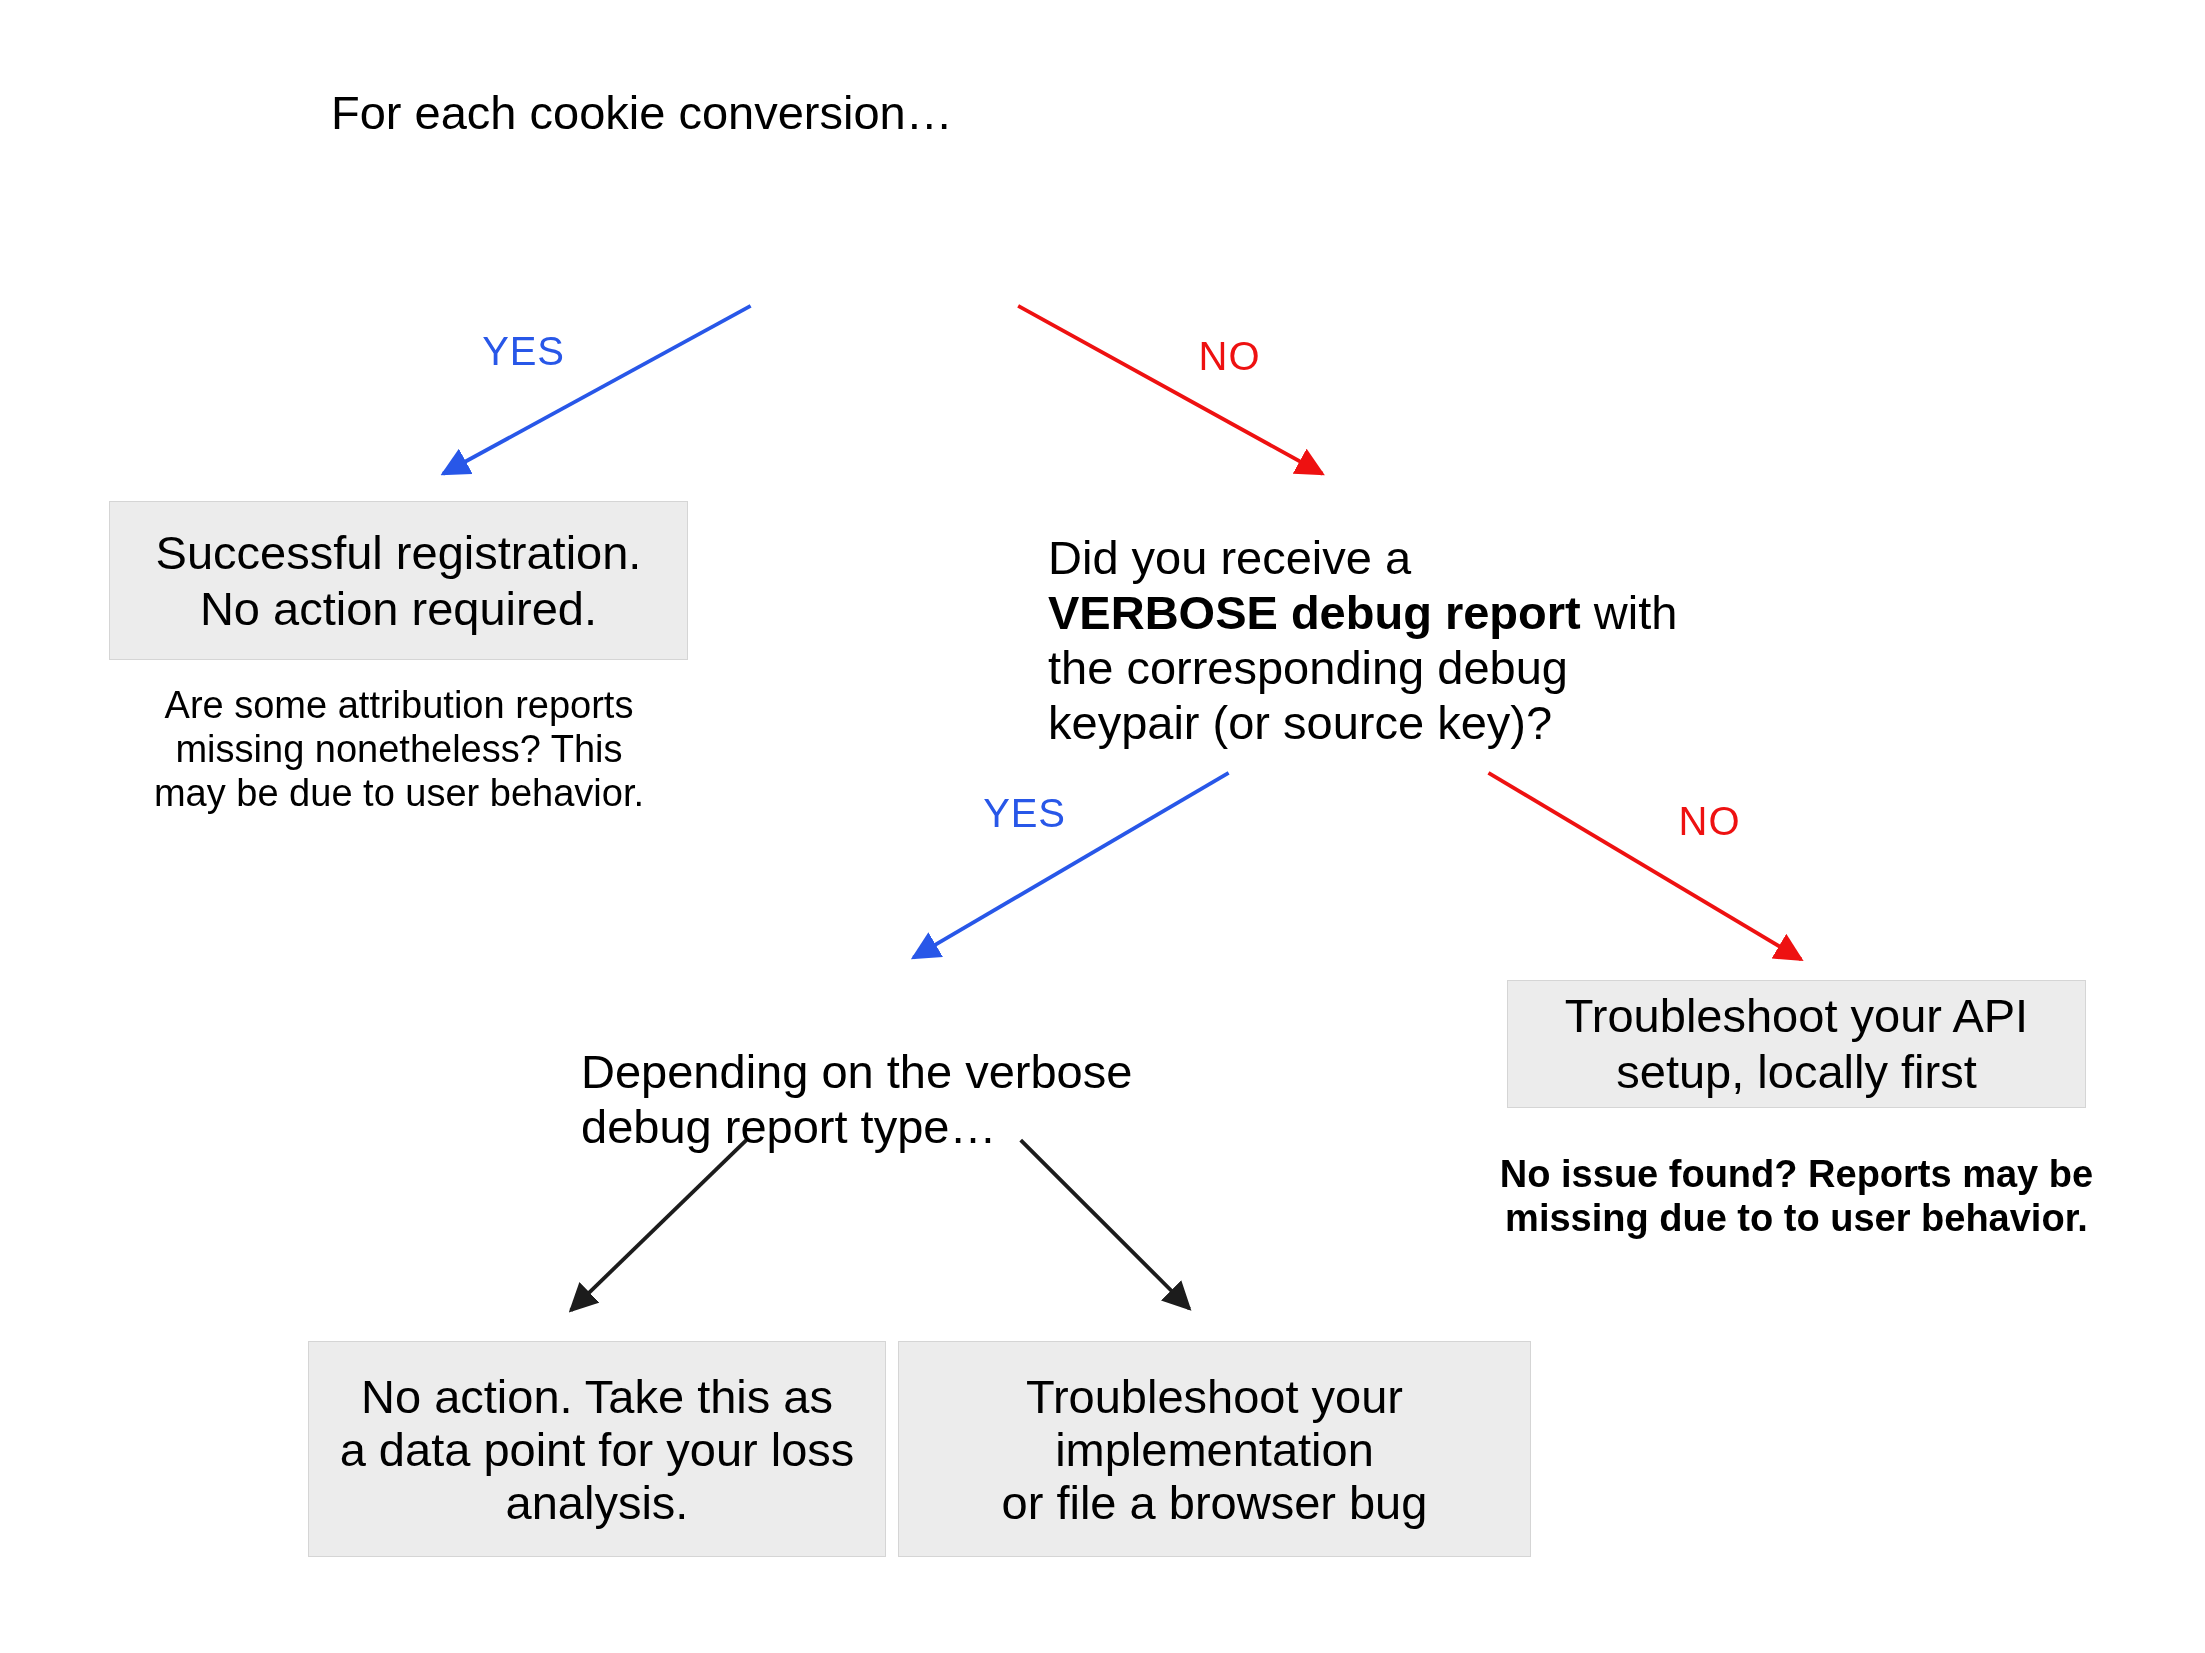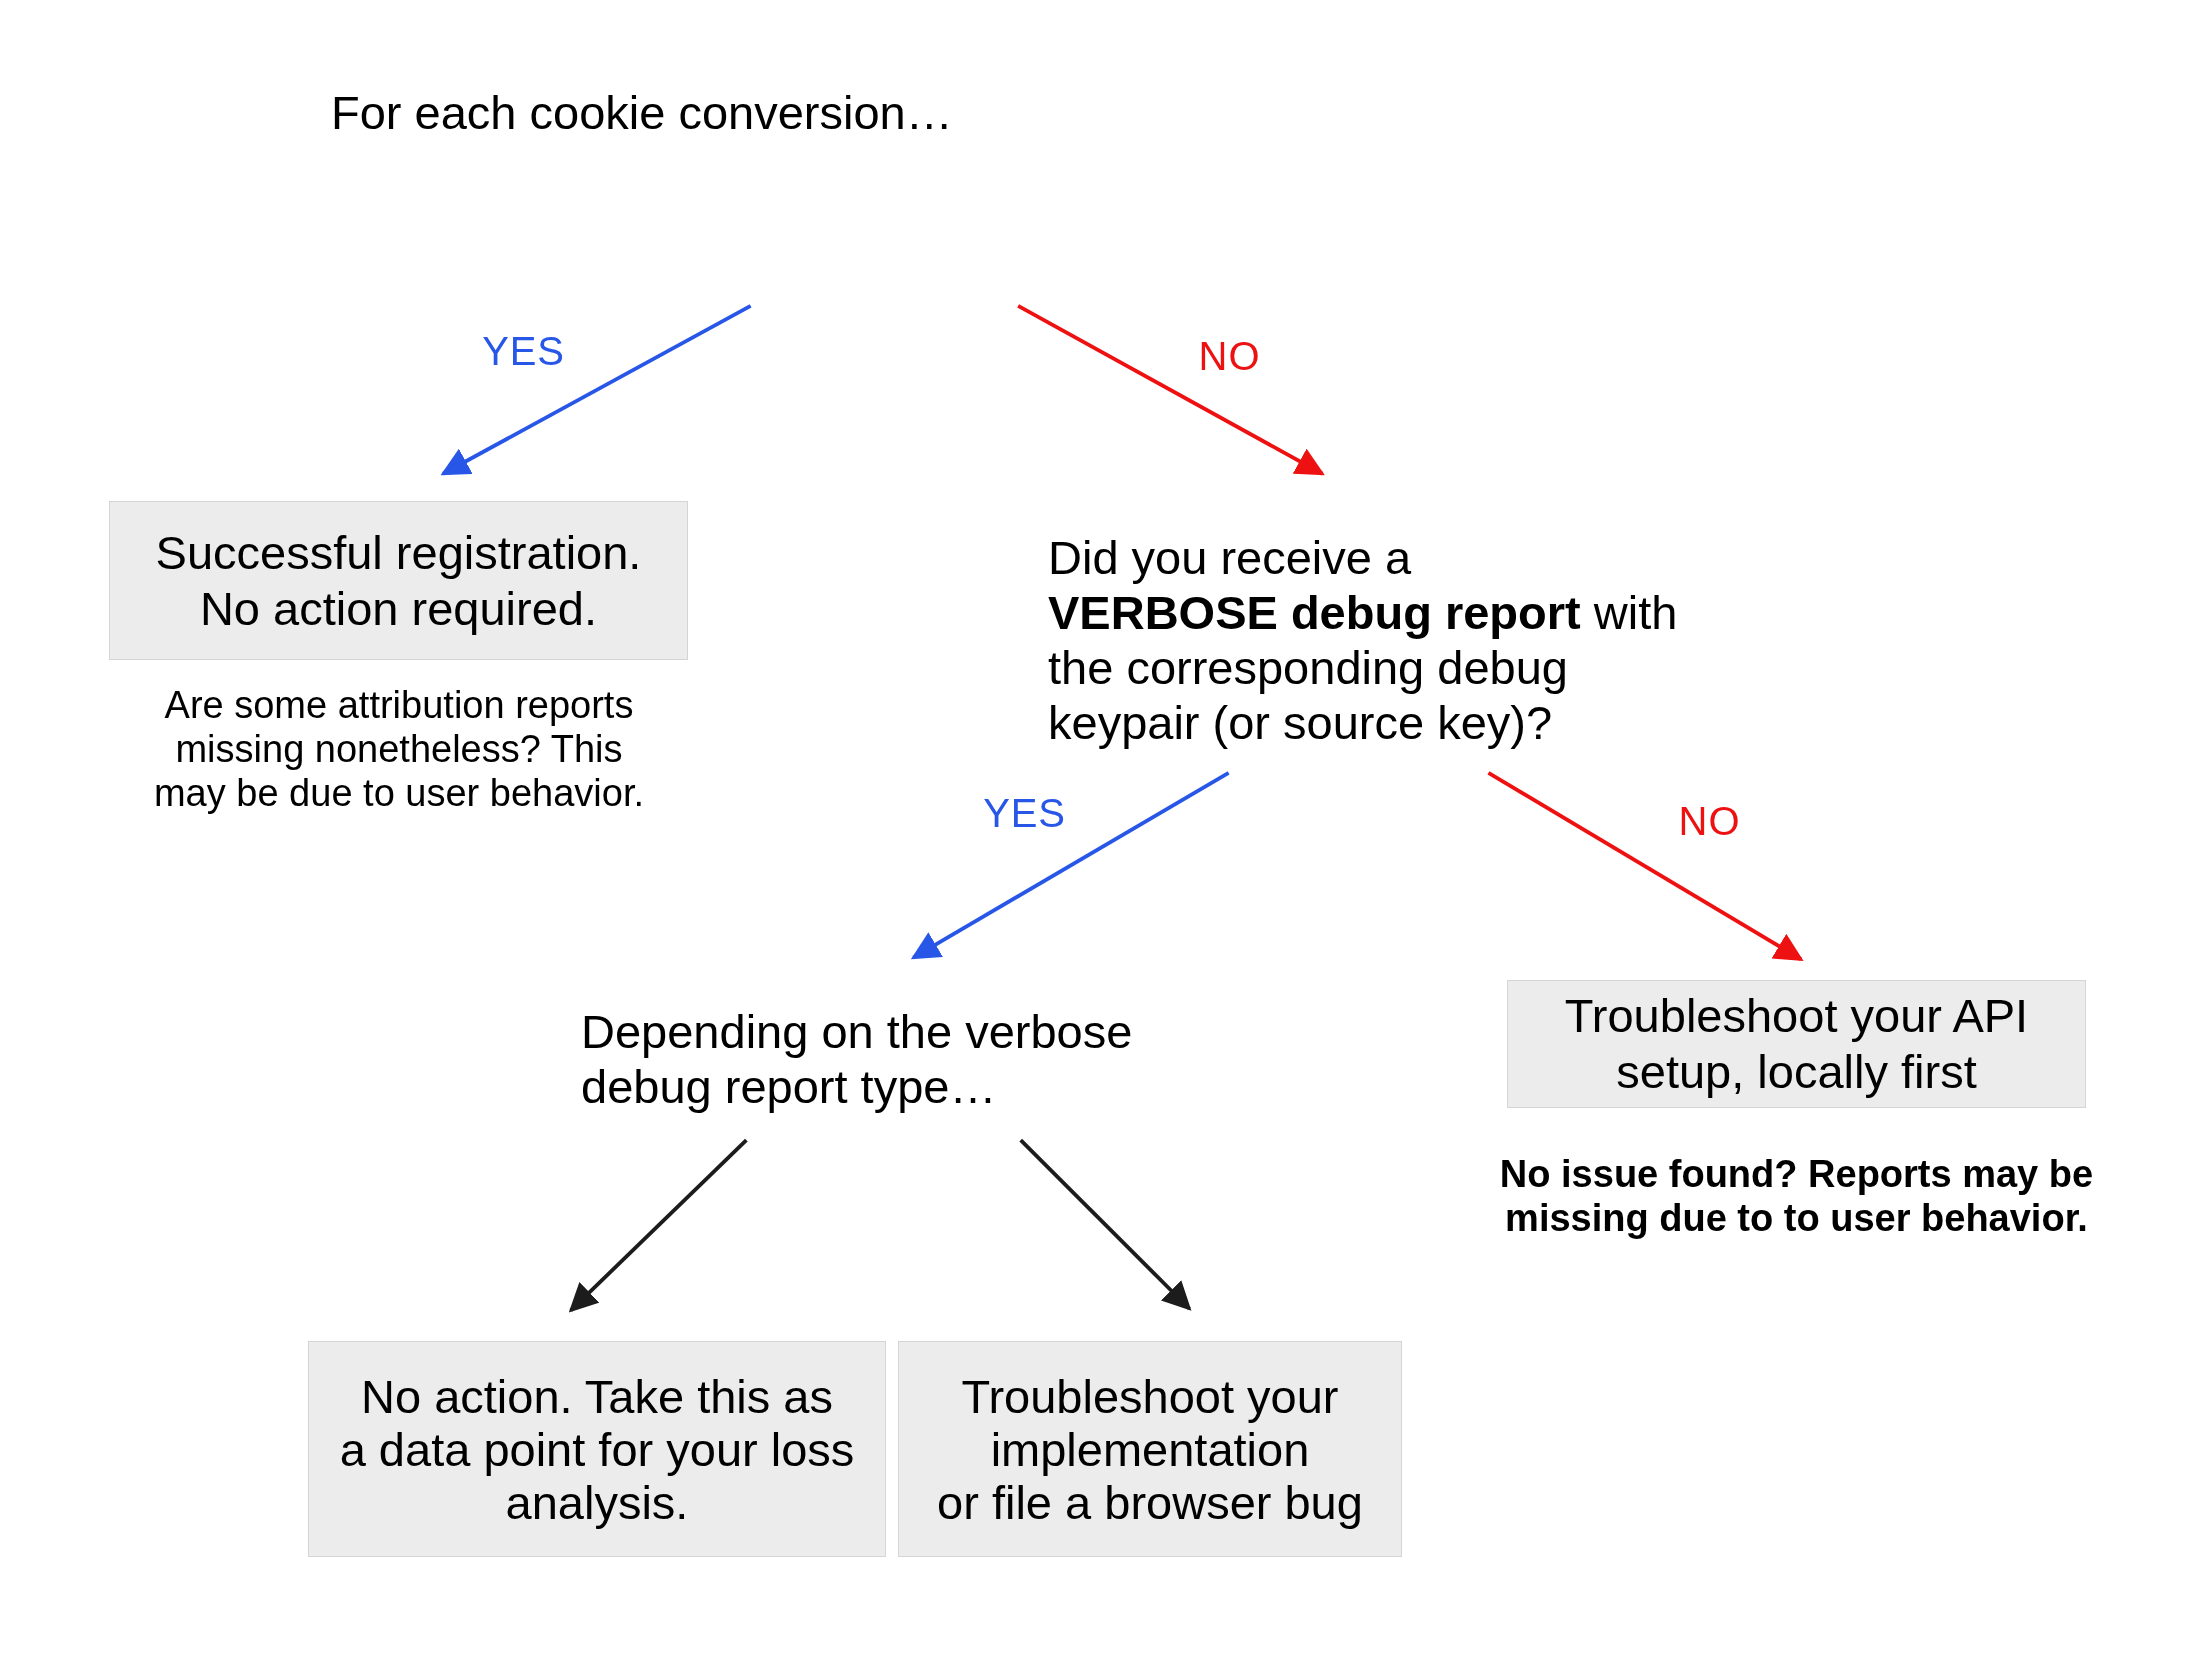--- a/index.html
+++ b/index.html
@@ -45,21 +45,21 @@
     line-height:56px;
     text-align:center;
     white-space:pre-line;
   }
   .note{
     font-size:38px;
     line-height:44px;
     text-align:center;
     white-space:pre-line;
   }
-  .preline{white-space:pre-line;}
+  .preline{white-space:pre-line;margin-top:40px;}
   svg.arrows{position:absolute;left:0;top:0;width:2205px;height:1653px;pointer-events:none;}
   .arrow{fill:none;stroke-width:4.5px;}
   .arrow.yes{stroke:var(--yes-blue,#2857e8);}
   .arrow.no{stroke:var(--no-red,#ee1111);}
   .arrow.neutral{stroke:var(--arrow-black,#1c1c1c);}
   #mh-yes path{fill:var(--yes-blue,#2857e8);}
   #mh-no path{fill:var(--no-red,#ee1111);}
   #mh-neutral path{fill:var(--arrow-black,#1c1c1c);}
 </style>
 </head>
@@ -120,20 +120,20 @@
 setup, locally first</div>
   </div>
   <div class="abs note" style="left:1464px;top:1152px;width:665px;font-weight:bold;">No issue found? Reports may be
 missing due to to user behavior.</div>
 
   <div class="abs box" style="left:308px;top:1341px;width:578px;height:216px;">
     <div class="box-text" style="line-height:53px;">No action. Take this as
 a data point for your loss
 analysis.</div>
   </div>
-  <div class="abs box" style="left:898px;top:1341px;width:504px;height:216px;">
+  <div class="abs box" style="left:898px;top:1341px;width:633px;height:216px;">
     <div class="box-text" style="line-height:53px;">Troubleshoot your
 implementation
 or file a browser bug</div>
   </div>
 
 </div>
 
 
 </body></html>

